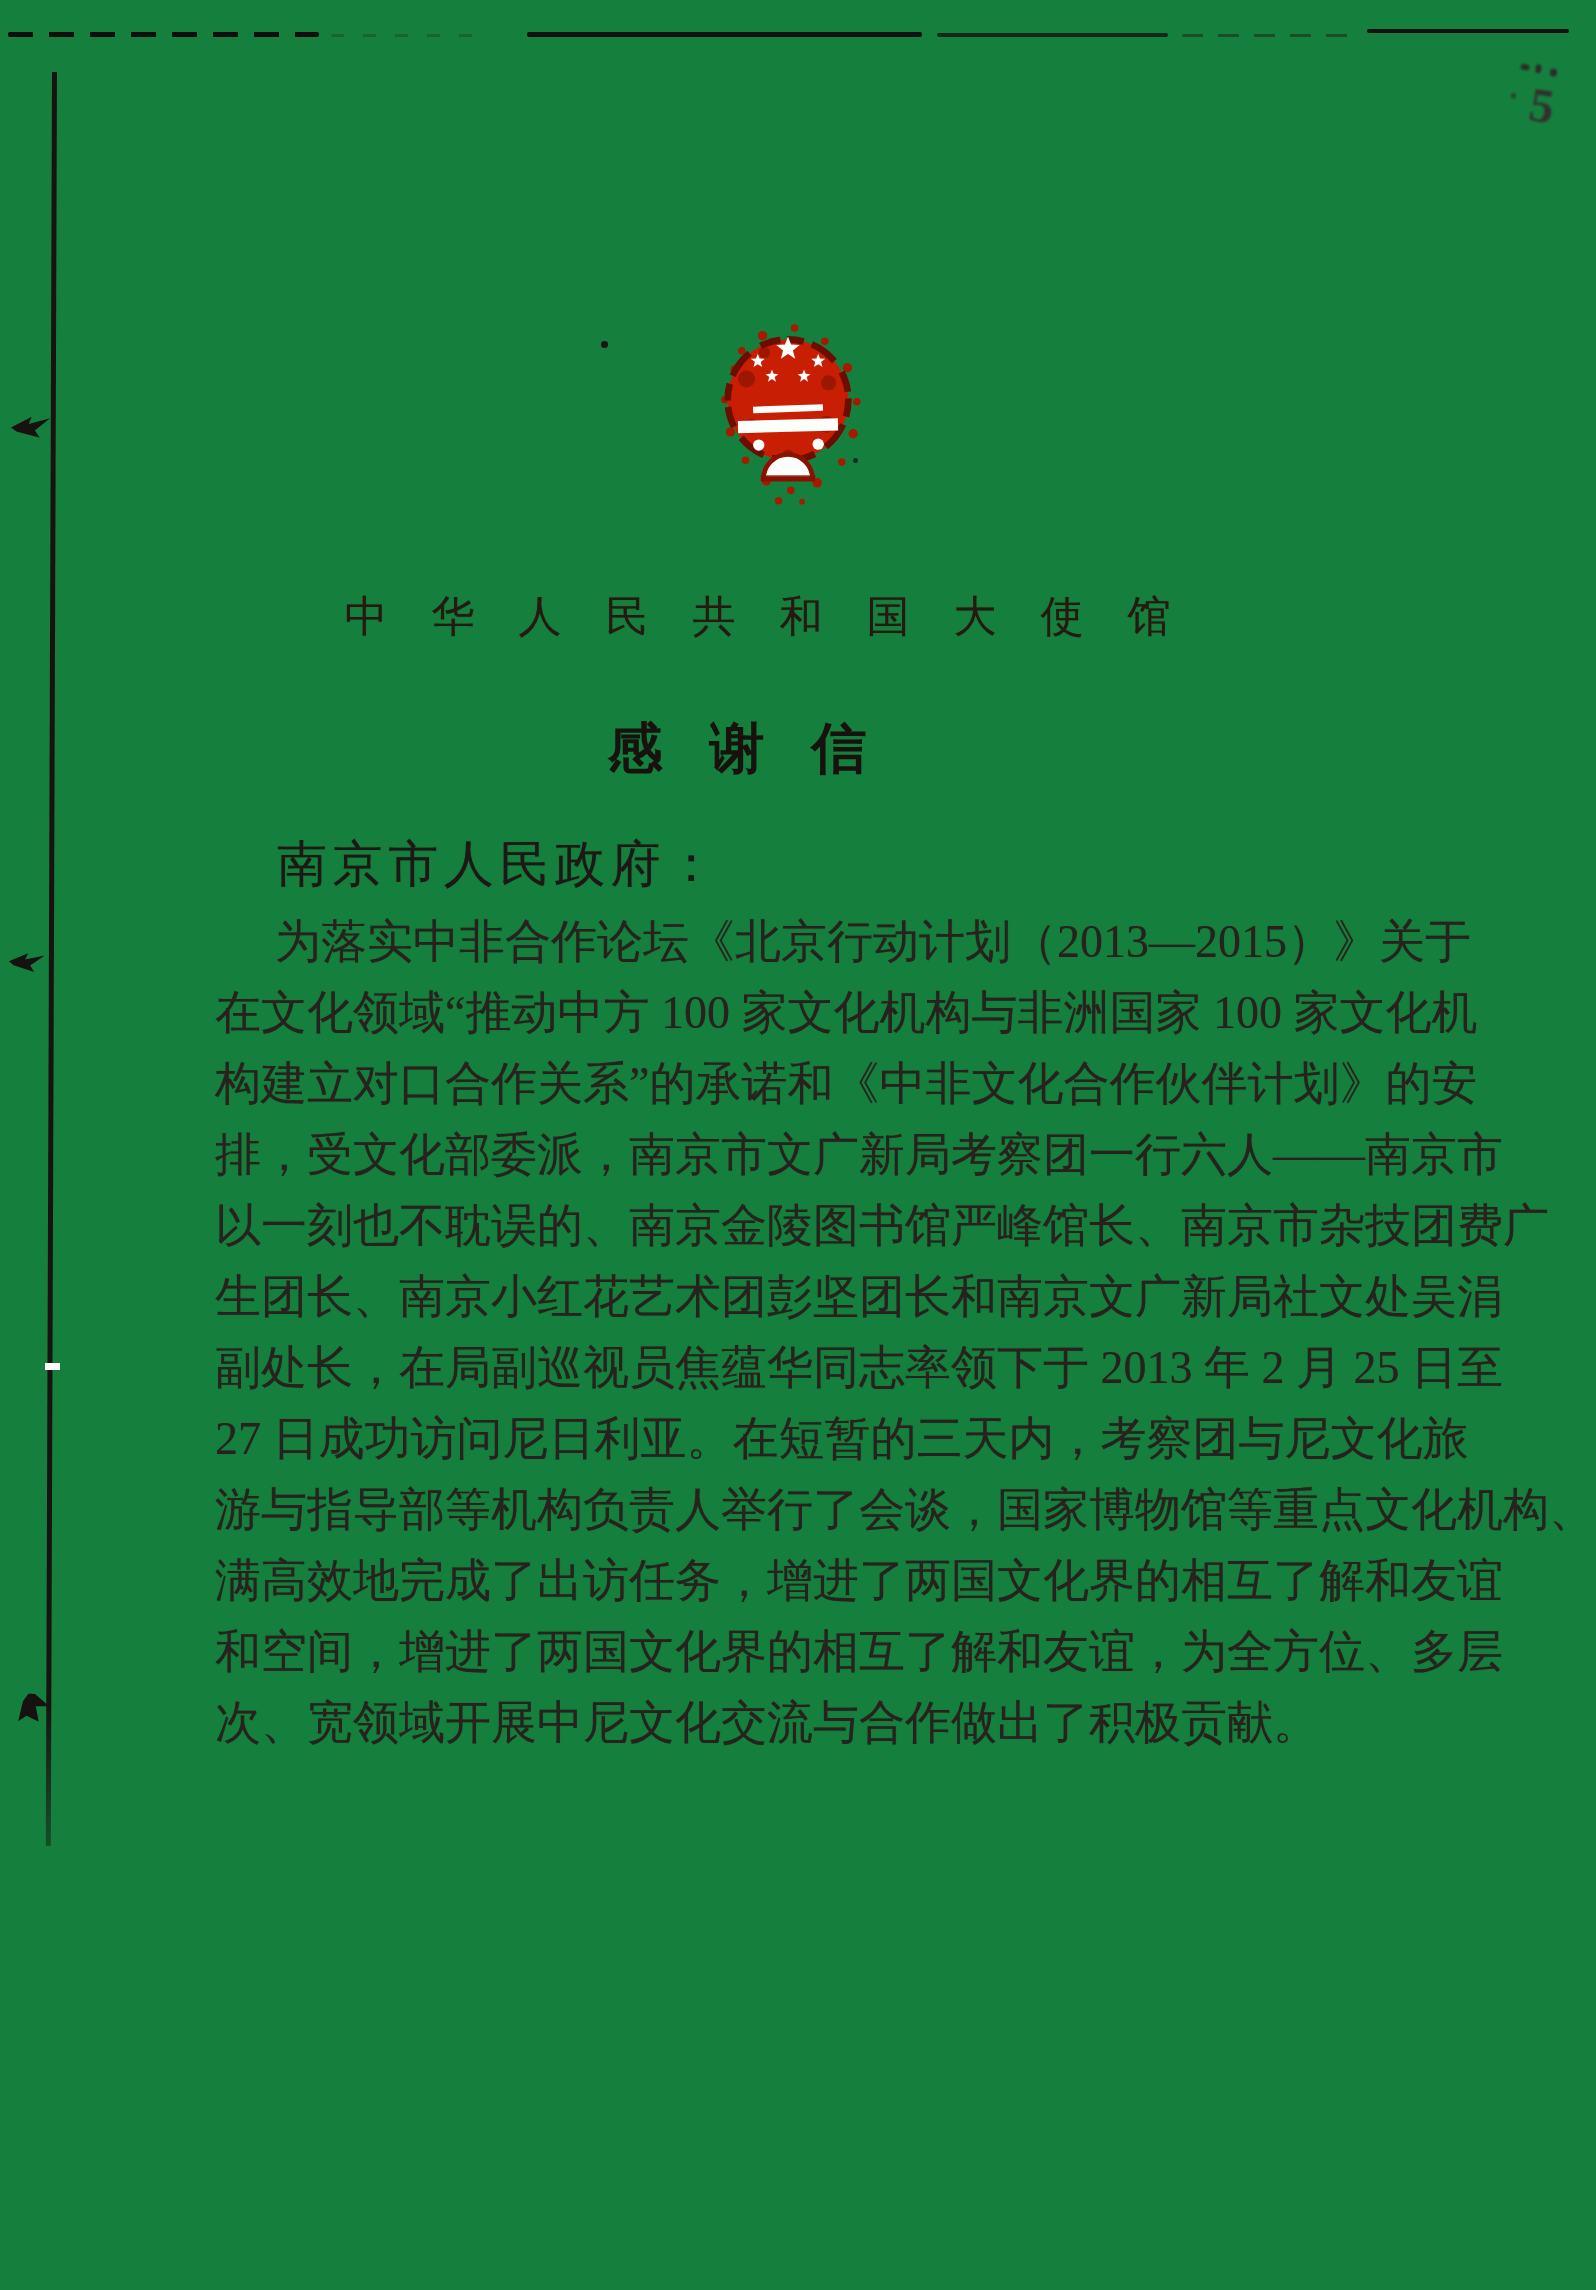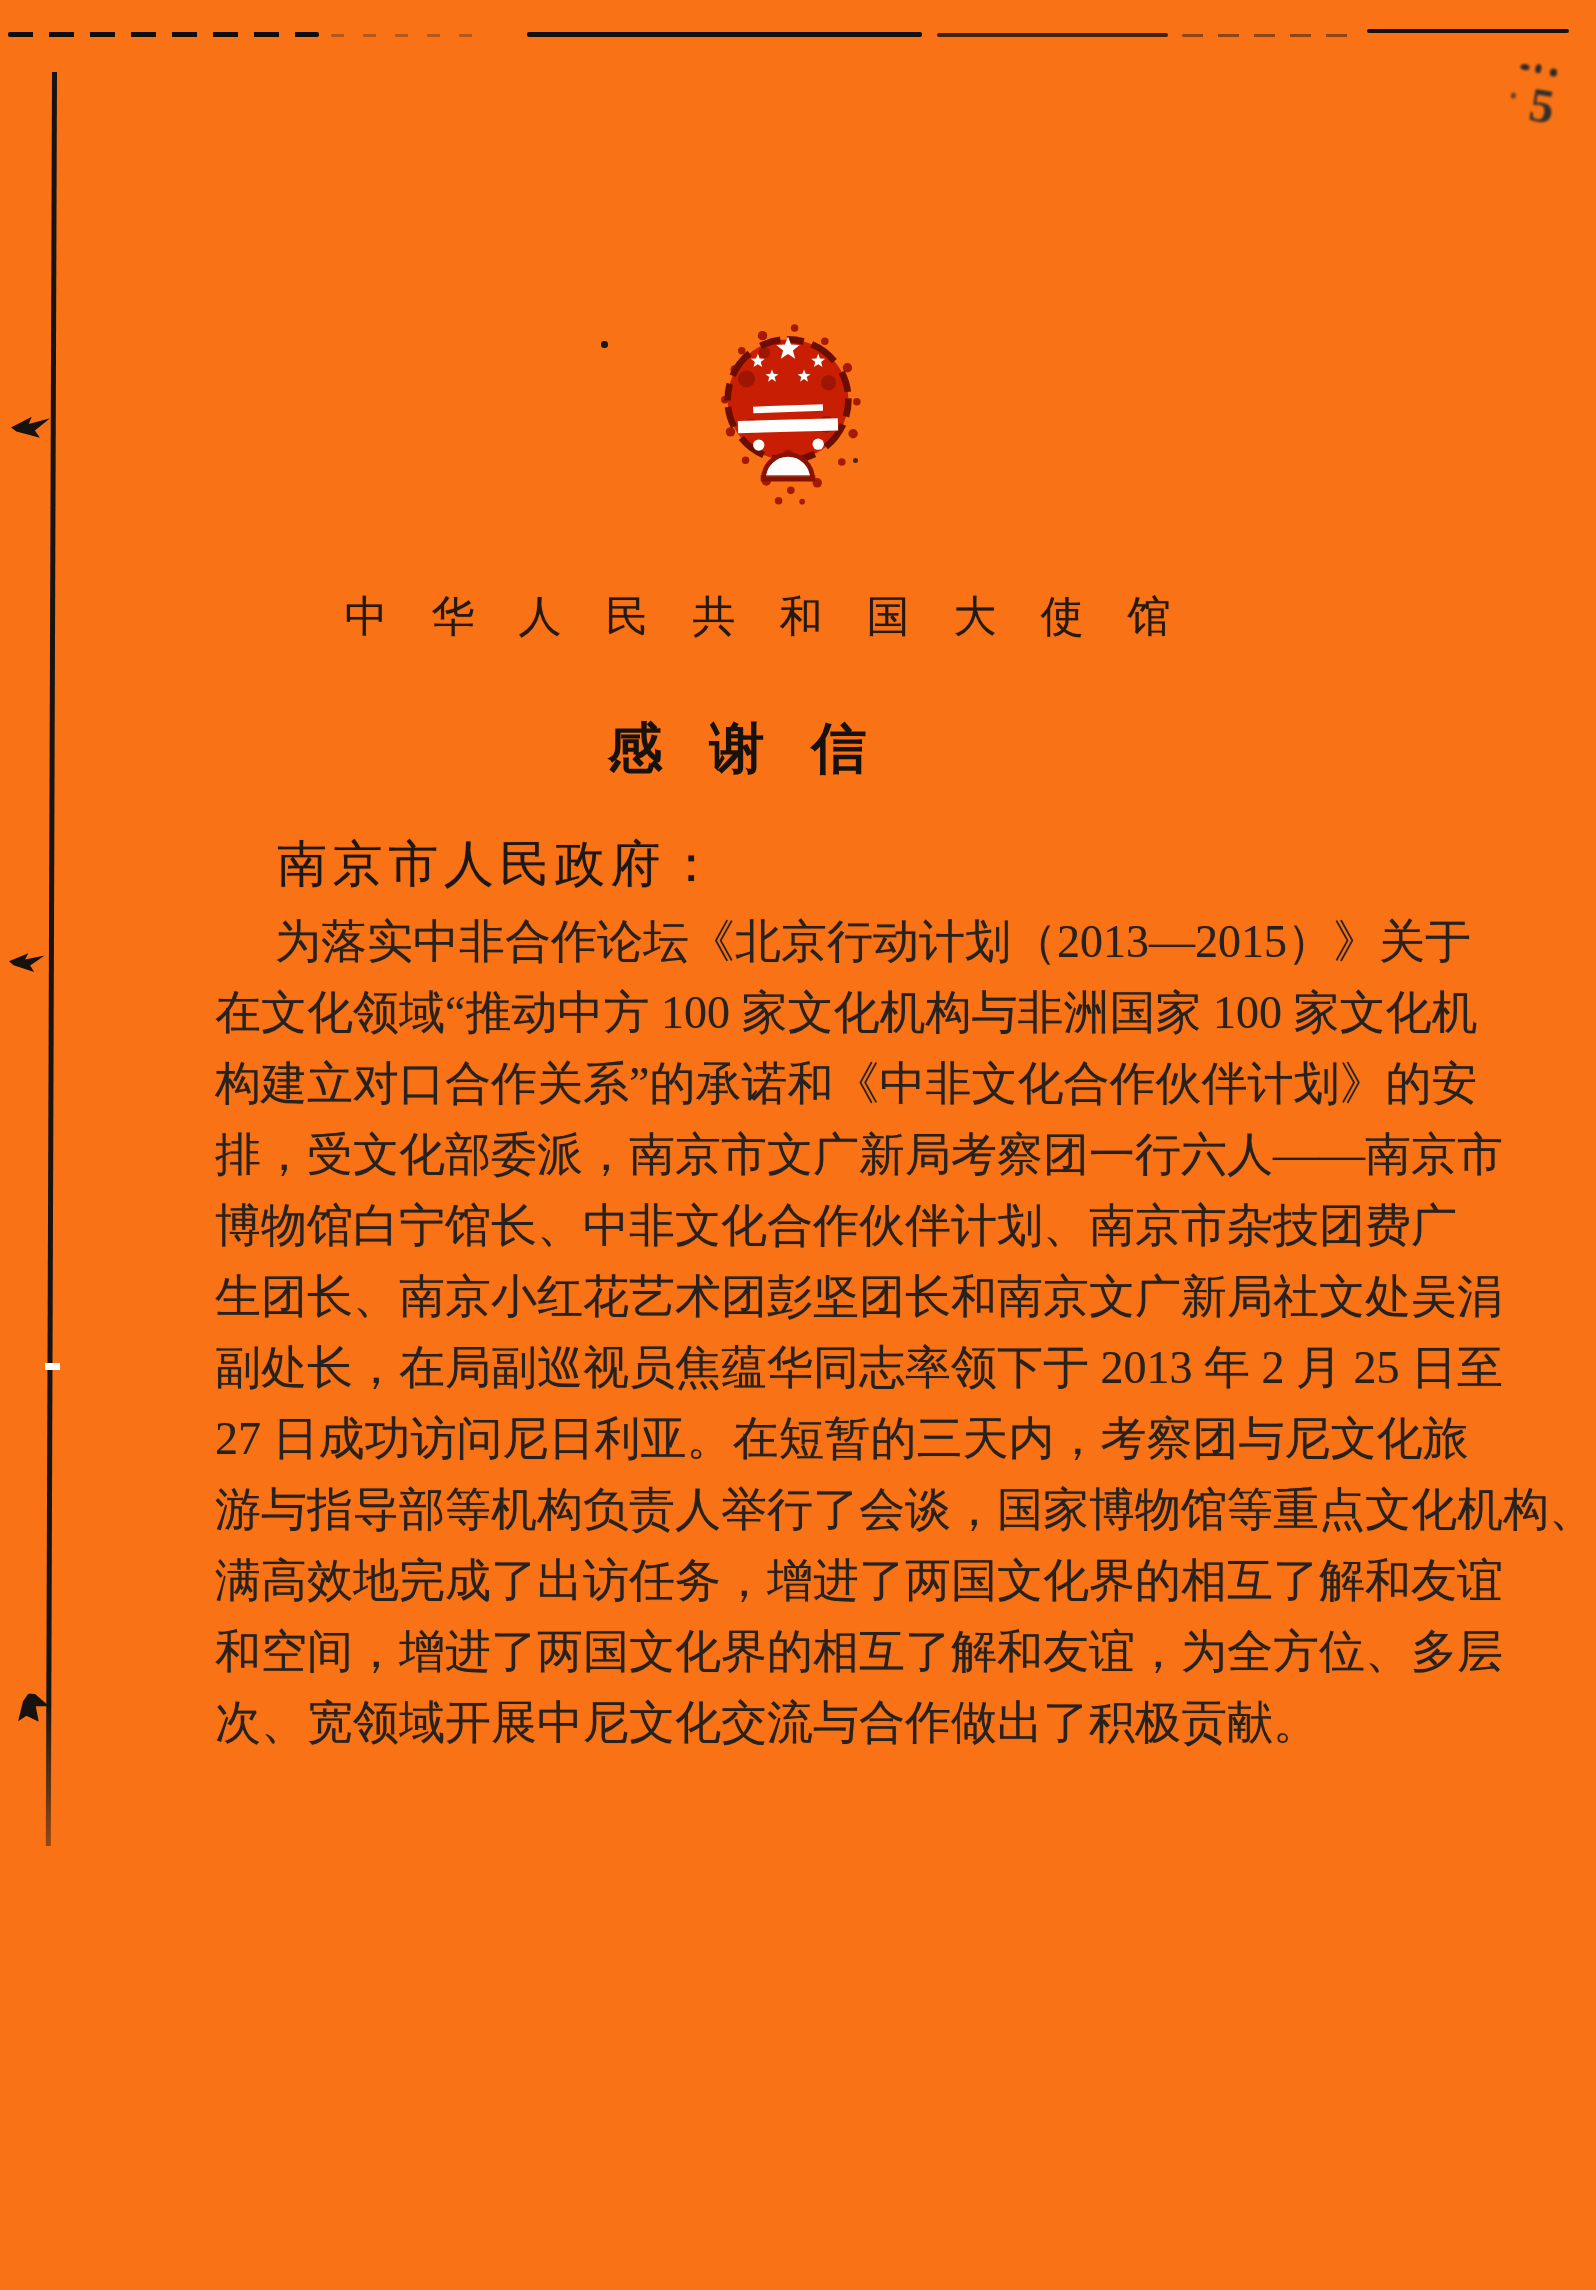--- a/index.html
+++ b/index.html
@@ -1,20 +1,20 @@
 <!DOCTYPE html>
 <html style="font-size:15px"><head>
 <meta charset="utf-8">
 <style>
   html,body{margin:0;padding:0;background:#e8e8e6;}
   .page{
     position:relative;
     width:1597px;height:2290px;
     margin:0 auto;
-    background:#f97316;
+    background:#15803d;
     overflow:hidden;
     font-family:"Liberation Serif", serif;
     color:#26211d;
   }
 
   
   .edge-seg{position:absolute;background:#141210;border-radius:1.9px;}
   .edge-dash1{left:7.5px;top:32px;width:311px;height:4.7px;
     background:repeating-linear-gradient(90deg,#100e0c 0 24.5px,transparent 24.5px 41px);}
   .edge-dash2{left:331px;top:34px;width:160px;height:2.8px;opacity:.35;
@@ -177,21 +177,21 @@
   <div class="letter-title">感谢信</div>
 
   <div class="salutation">南京市人民政府：</div>
 
   <div class="letter-body">
       <div class="para">
         <div class="line first">为落实中非合作论坛《北京行动计划（2013—2015）》关于</div>
         <div class="line">在文化领域“推动中方 100 家文化机构与非洲国家 100 家文化机</div>
         <div class="line">构建立对口合作关系”的承诺和《中非文化合作伙伴计划》的安</div>
         <div class="line">排，受文化部委派，南京市文广新局考察团一行六人——南京市</div>
-        <div class="line">博物馆白宁馆长、中非文化合作伙伴计划、南京市杂技团费广</div>
+        <div class="line">以一刻也不耽误的、南京金陵图书馆严峰馆长、南京市杂技团费广</div>
         <div class="line">生团长、南京小红花艺术团彭坚团长和南京文广新局社文处吴涓</div>
         <div class="line">副处长，在局副巡视员焦蕴华同志率领下于 2013 年 2 月 25 日至</div>
         <div class="line">27 日成功访问尼日利亚。在短暂的三天内，考察团与尼文化旅</div>
         <div class="line">游与指导部等机构负责人举行了会谈，国家博物馆等重点文化机构、</div>
         <div class="line">满高效地完成了出访任务，增进了两国文化界的相互了解和友谊</div>
         <div class="line">和空间，增进了两国文化界的相互了解和友谊，为全方位、多层</div>
         <div class="line">次、宽领域开展中尼文化交流与合作做出了积极贡献。</div>
       </div>
     </div>
 

